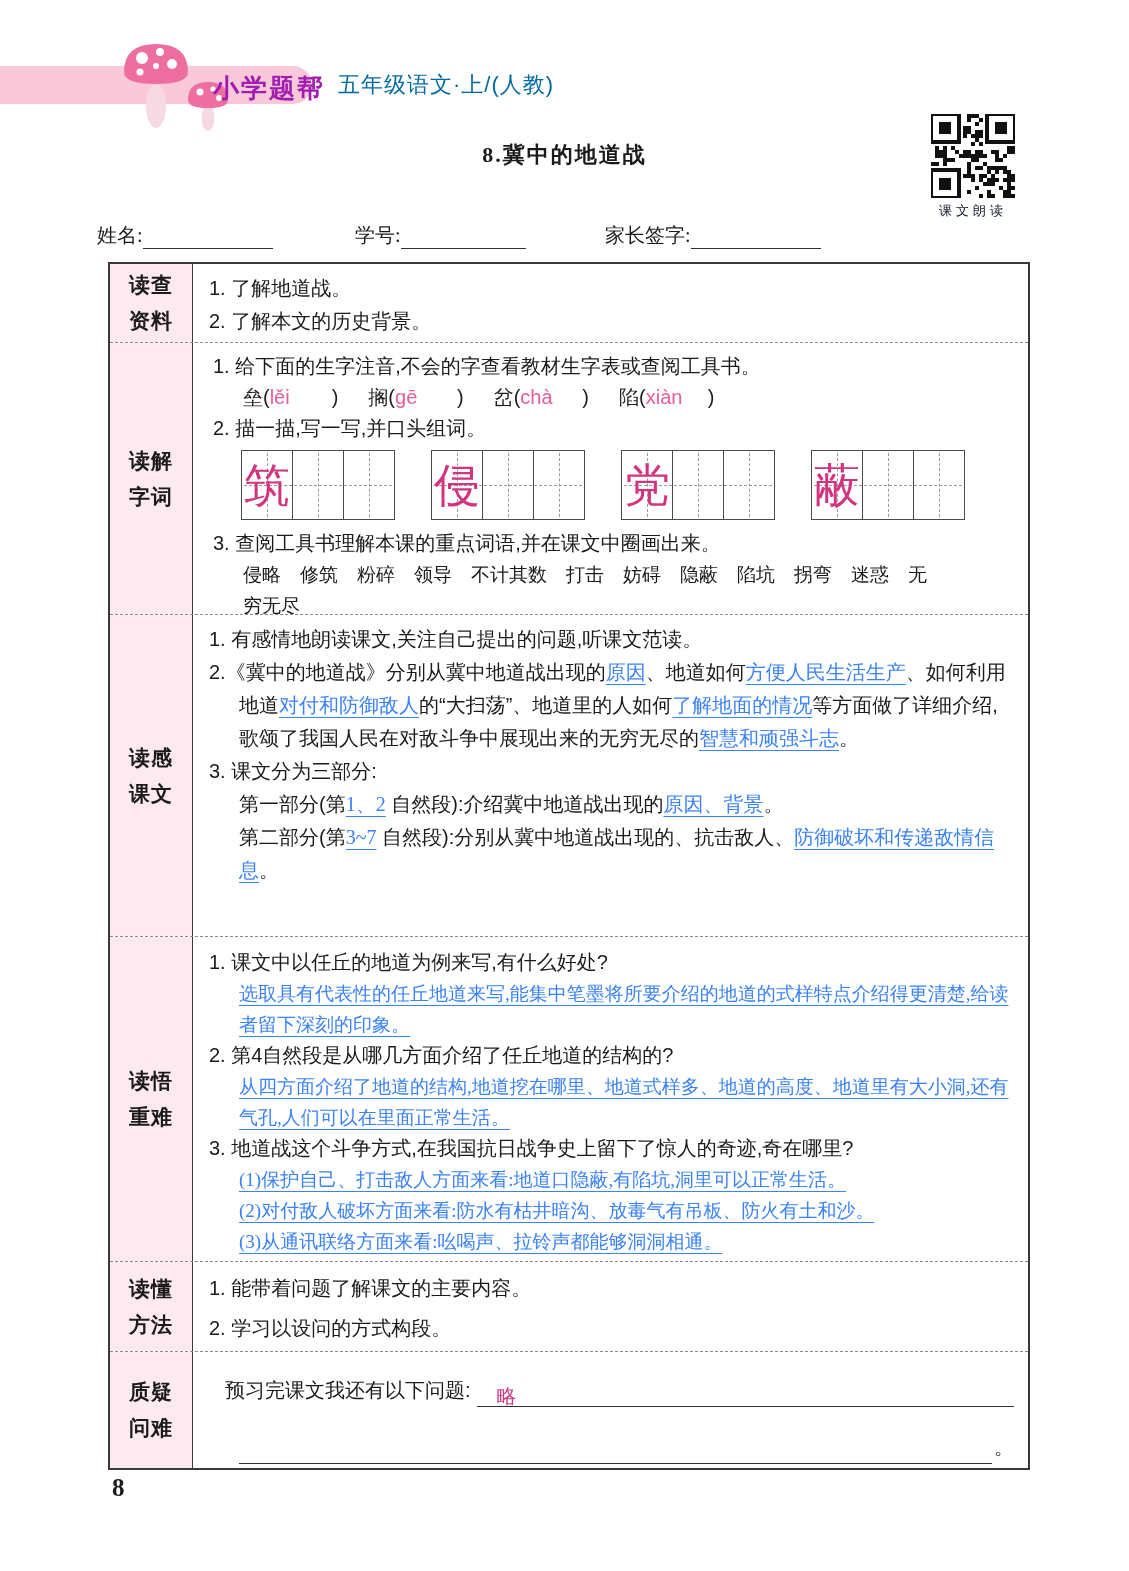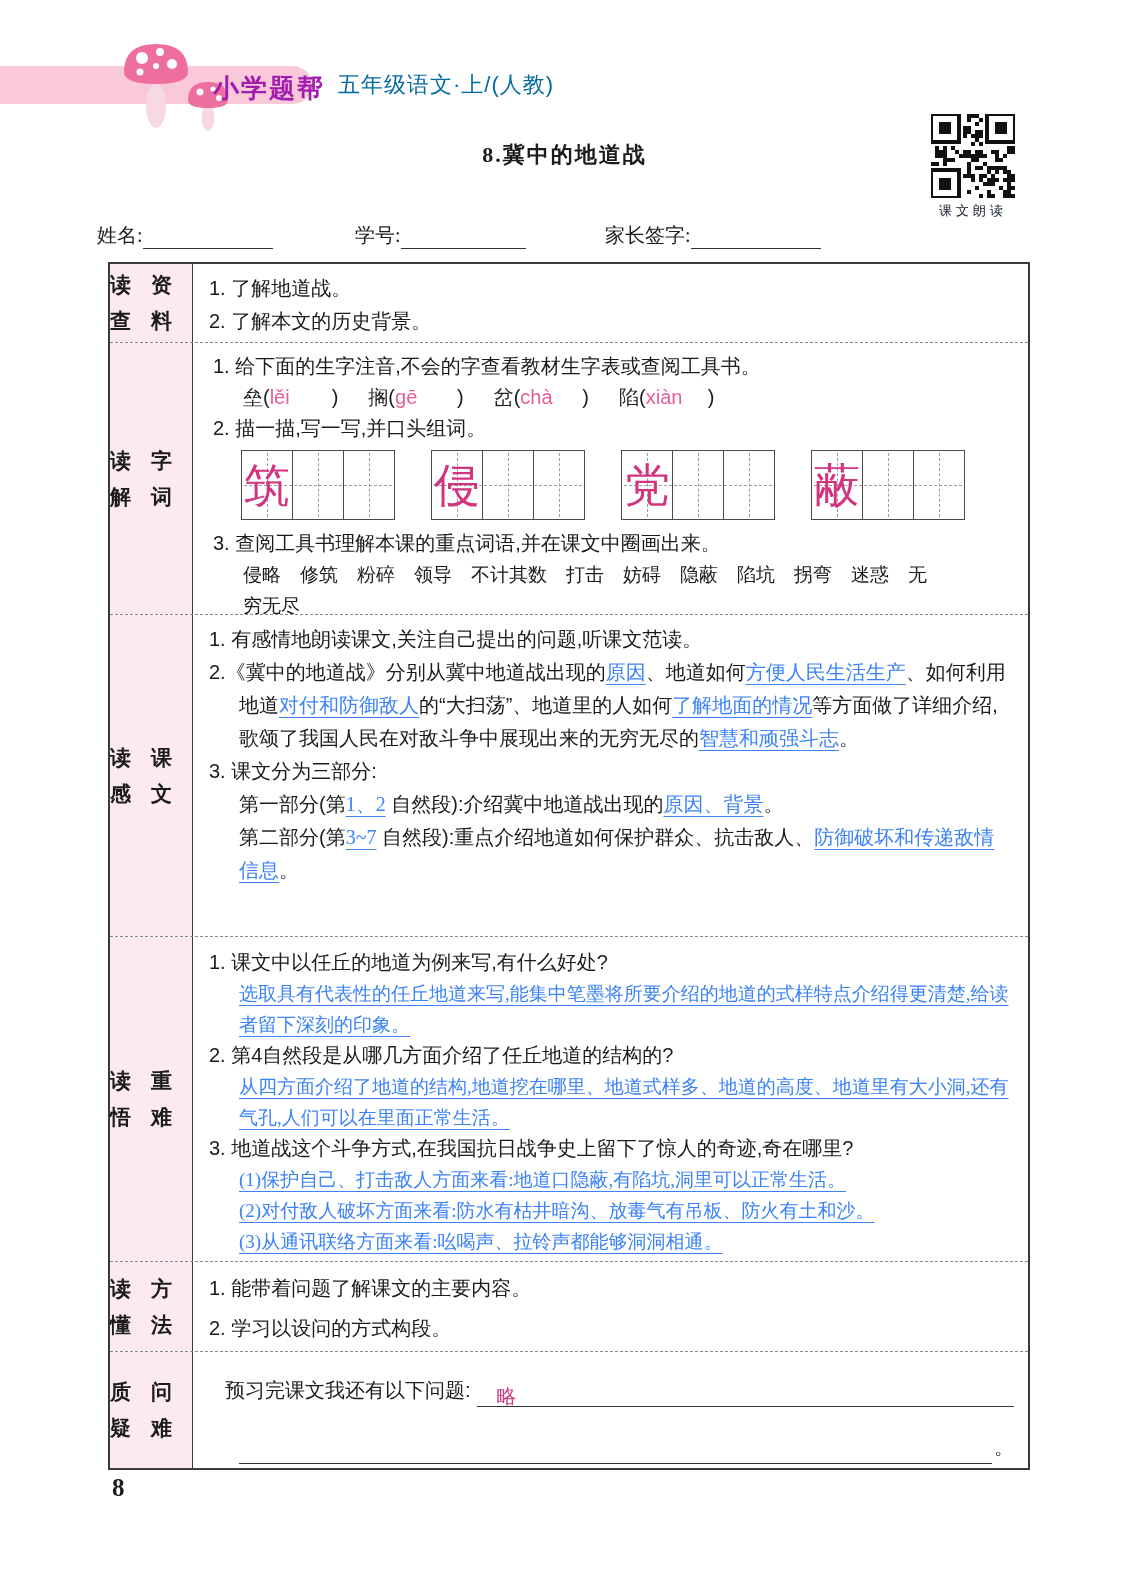--- a/index.html
+++ b/index.html
@@ -21,21 +21,21 @@
   .form-field{position:absolute;top:222px;font-size:20px;font-family:"Liberation Serif",serif;}
   .f-name{left:97px;} .f-sid{left:355px;} .f-sign{left:605px;}
   .blank{display:inline-block;border-bottom:1.5px solid #333;height:20px;vertical-align:bottom;}
   .b130{width:130px;} .b125{width:125px;}
   
   .sheet{position:absolute;left:108px;top:262px;width:922px;height:1208px;
          border:2px solid #3a3a3a;display:flex;flex-direction:column;box-sizing:border-box;}
   .row{display:flex;border-bottom:1px dashed #8a8a8a;box-sizing:border-box;}
   .row:last-child{border-bottom:none;flex:1;}
   .row-label{width:82px;min-width:82px;background:#fdeaf1;border-right:1.5px solid #3a3a3a;
-             display:flex;align-items:center;justify-content:center;
+             display:flex;flex-direction:column;align-items:center;justify-content:center;
              font-size:21px;font-weight:bold;line-height:36px;letter-spacing:1px;}
   .row-content{flex:1;padding:8px 14px 4px 16px;font-size:20px;line-height:33px;box-sizing:border-box;overflow:hidden;}
   .item{padding-left:30px;text-indent:-30px;}
   .sub{padding-left:30px;}
   .hl,.answer{color:#3b82f6;font-family:"Liberation Serif",serif;
               text-decoration:underline;text-underline-offset:5px;text-decoration-thickness:1px;}
   
   .pyline{padding-left:30px;}
   .pygroup{margin-right:30px;white-space:nowrap;}
   .py{display:inline-block;min-width:62px;text-align:left;color:#e75d9c;}
@@ -281,21 +281,21 @@
     <div class="row" style="height:351px;">
       <div class="row-label">
         <span>读感</span>
         <span>课文</span>
       </div>
       <div class="row-content rc-gan">
         <div class="item">1. 有感情地朗读课文,关注自己提出的问题,听课文范读。</div>
         <div class="item"><span>2.《冀中的地道战》分别从冀中地道战出现的</span><span class="hl">原因</span><span>、地道如何</span><span class="hl">方便人民生活生产</span><span>、如何利用地道</span><span class="hl">对付和防御敌人</span><span>的“大扫荡”、地道里的人如何</span><span class="hl">了解地面的情况</span><span>等方面做了详细介绍,歌颂了我国人民在对敌斗争中展现出来的无穷无尽的</span><span class="hl">智慧和顽强斗志</span><span>。</span></div>
         <div class="item">3. 课文分为三部分:</div>
         <div class="sub"><span>第一部分(第</span><span class="hl">1、2</span><span> 自然段):介绍冀中地道战出现的</span><span class="hl">原因、背景</span><span>。</span></div>
-        <div class="sub"><span>第二部分(第</span><span class="hl">3~7</span><span> 自然段):重点介绍地道如何保护群众、抗击敌人、</span><span class="hl">防御破坏和传递敌情信息</span><span>。</span></div>
+        <div class="sub"><span>第二部分(第</span><span class="hl">3~7</span><span> 自然段):分别从冀中地道战出现的、抗击敌人、</span><span class="hl">防御破坏和传递敌情信息</span><span>。</span></div>
       </div>
     </div>
 
     <div class="row" style="height:327px;">
       <div class="row-label">
         <span>读悟</span>
         <span>重难</span>
       </div>
       <div class="row-content rc-wu">
         <div class="item">1. 课文中以任丘的地道为例来写,有什么好处?</div>

